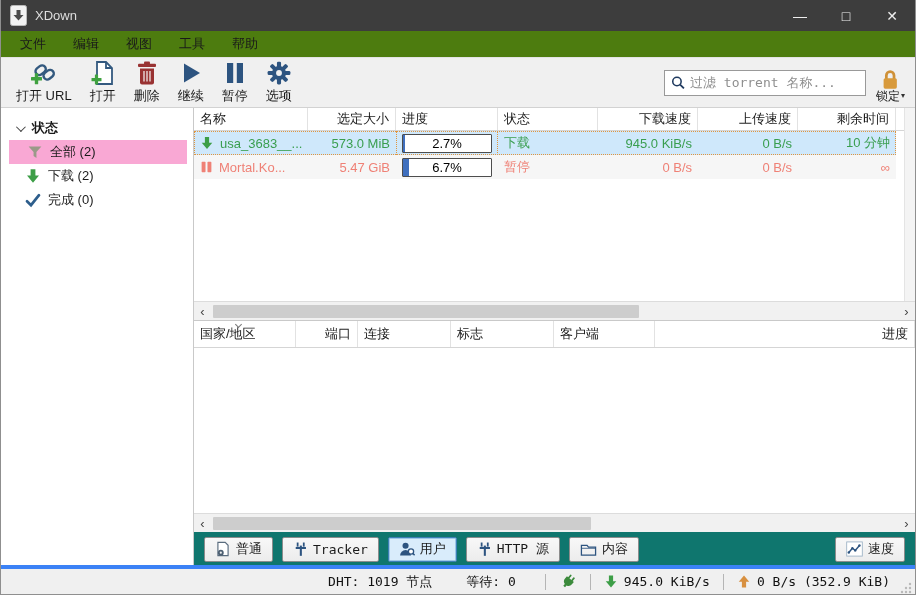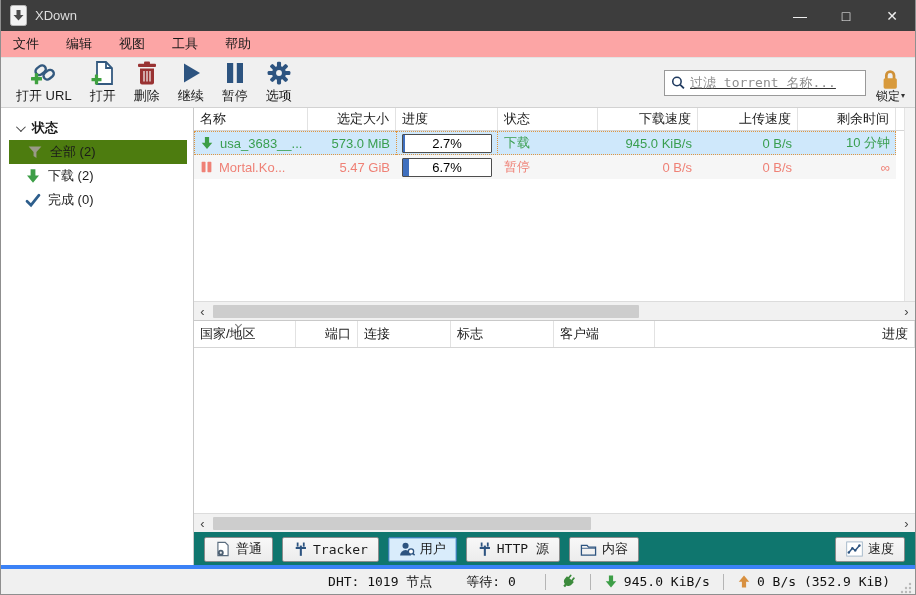--- a/index.html
+++ b/index.html
@@ -9,47 +9,47 @@
             border:1px solid #8f8f8f; border-top:none; }
 
   
   .titlebar { height:31px; background:#3d3d3d; display:flex; align-items:center; flex:0 0 31px; }
   .app-icon { width:17px; height:21px; margin:0 8px 0 9px; }
   .title-text { color:#dedede; font-size:13px; }
   .win-controls { margin-left:auto; display:flex; height:100%; }
   .win-btn { width:46px; height:100%; display:flex; align-items:center; justify-content:center;
              color:#eee; font-size:14px; cursor:default; }
   
-  .menubar { height:26px; background:#fca5a5; display:flex; padding-left:3px; flex:0 0 26px; }
+  .menubar { height:26px; background:#4d7c0f; display:flex; padding-left:10px; flex:0 0 26px; }
   .menu-item { padding:0 9px; margin-right:9px; height:100%; display:flex; align-items:center; font-size:13px; }
   
   .toolbar { height:51px; background:#f0f0f0; border-top:1px solid #e3e3e3; border-bottom:1px solid #d2d2d2;
              display:flex; align-items:center; padding:0 10px 0 6px; flex:0 0 51px; }
   .tool-btn { display:flex; flex-direction:column; align-items:center; justify-content:center;
               padding:1px 9px; height:60px; }
   .tool-btn svg { display:block; }
   .tool-label { font-size:13px; margin-top:1px; white-space:nowrap; }
   .tb-spacer { flex:1; }
   .searchbox { width:202px; height:26px; background:#fff; border:1px solid #999;
                display:flex; align-items:center; padding:0 6px; margin-right:10px; }
   .searchbox input { border:none; outline:none; flex:1; font-family:"DejaVu Sans Mono", monospace;
-                     font-size:13px; color:#333; margin-left:5px; background:transparent;text-decoration:underline; }
+                     font-size:13px; color:#333; margin-left:5px; background:transparent; }
   .searchbox input::placeholder { color:#8f8f8f; }
   .lock-btn { display:flex; flex-direction:column; align-items:center; margin-top:5px; }
   .lock-label { font-size:12px; line-height:12px; display:flex; }
   .drop-arrow { font-size:8px; margin-left:1px; color:#333; }
 
   
   .main { flex:1; display:flex; min-height:0; }
   .sidebar { width:193px; background:#fff; border-right:1px solid #c9c9c9; padding-top:8px; flex:0 0 193px; }
   .tree-header { height:24px; display:flex; align-items:center; padding-left:15px; font-weight:bold; }
   .chev { width:7px; height:7px; border-right:1.6px solid #444; border-bottom:1.6px solid #444;
           transform:rotate(45deg) translateY(-2px); margin-right:9px; }
   .tree-item { height:24px; display:flex; align-items:center; padding-left:18px; margin:0 6px; }
-  .tree-item.selected { background:#4d7c0f;margin-left:8px; }
+  .tree-item.selected { background:#f9a8d4;margin-left:8px; }
   .tree-item svg { margin-right:7px; }
 
   .panel { flex:1; display:flex; flex-direction:column; background:#f0f0f0; min-width:0; }
 
   
   .top-table { height:212px; background:#fff; position:relative; display:flex; flex-direction:column; flex:0 0 212px; }
   .vstrip { position:absolute; right:0; top:0; bottom:19px; width:11px; background:#f4f4f4; border-left:1px solid #e4e4e4; }
   .thead { display:flex; height:23px; border-bottom:1px solid #d5d5d5; background:#fff; flex:0 0 23px; }
   .hcell { display:flex; align-items:center; padding:0 6px; border-right:1px solid #e2e2e2;
            font-size:13px; position:relative;text-align:center; }

